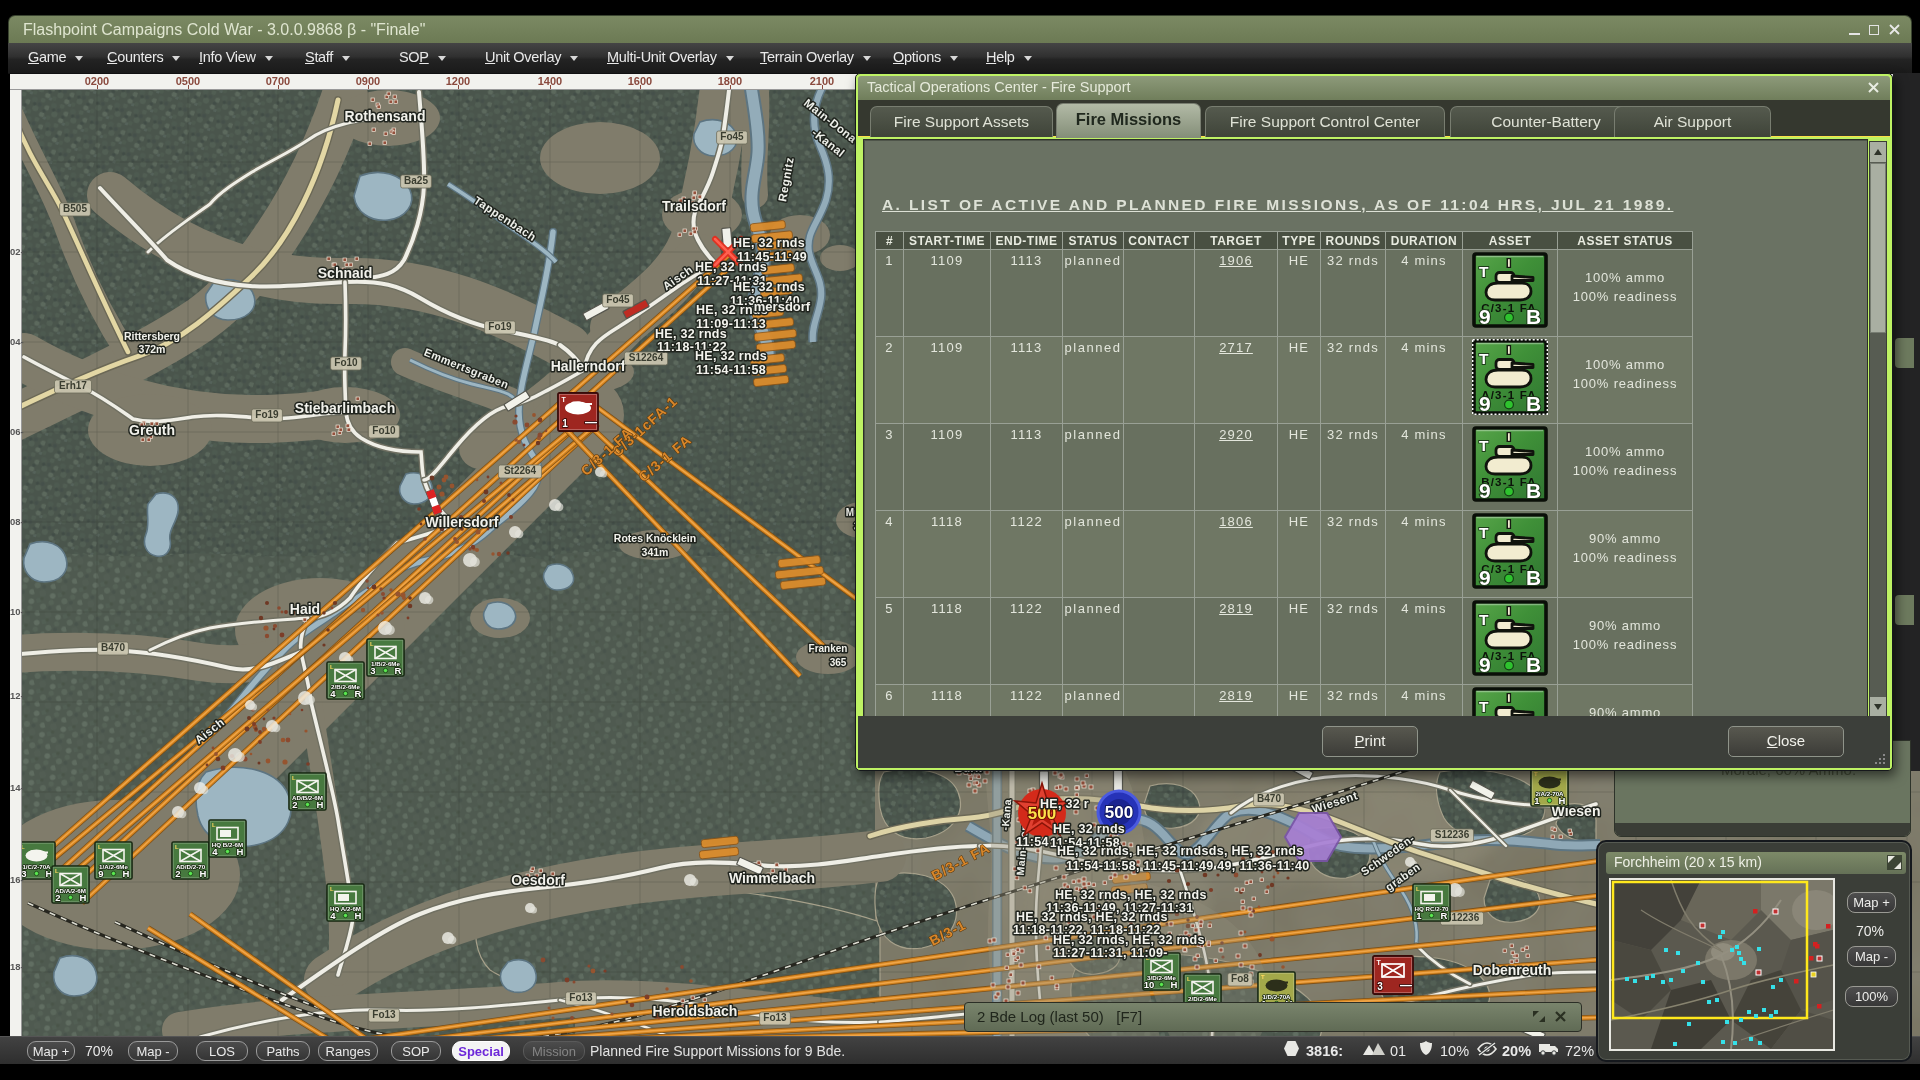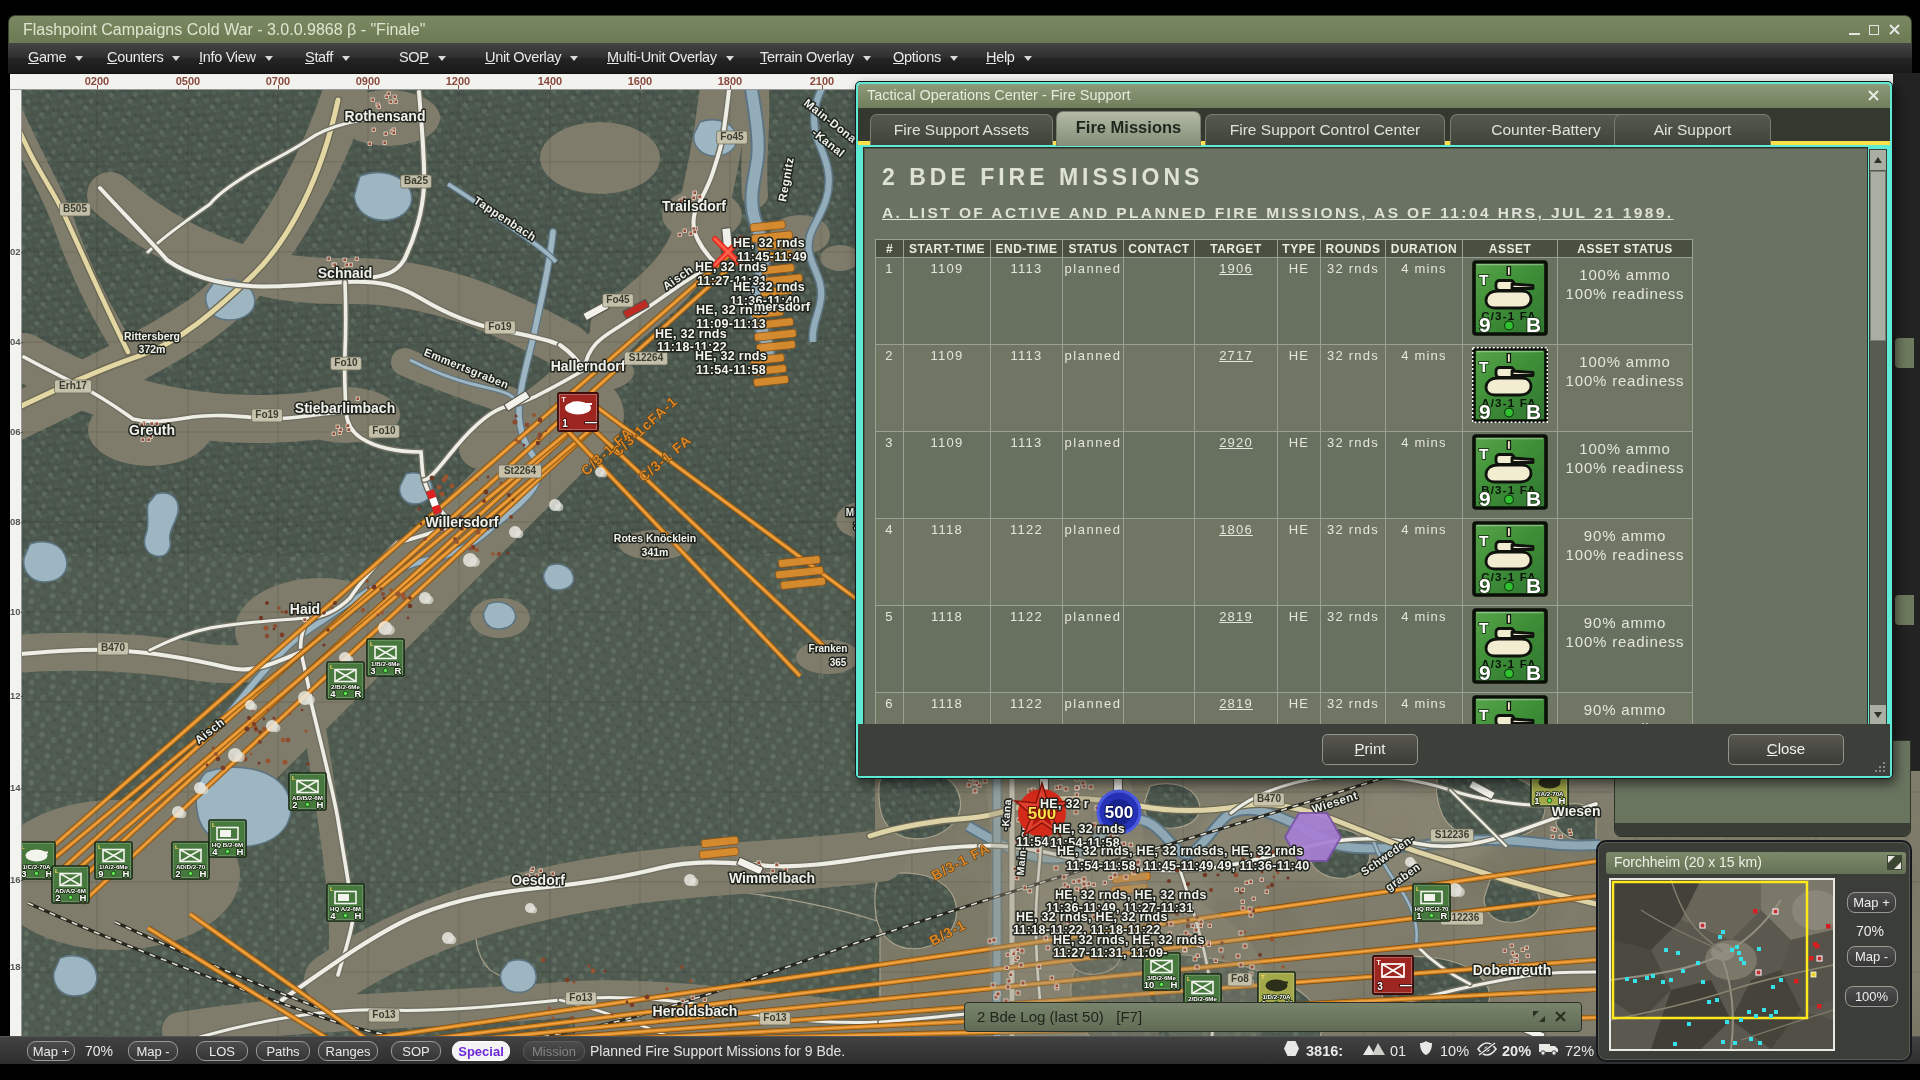--- a/index.html
+++ b/index.html
@@ -14,38 +14,38 @@
 #titlebar{position:absolute;left:8px;top:15px;width:1904px;height:44px;background:linear-gradient(#7b8963,#64724c);border:1px solid #3a4430;border-bottom:1px solid #2f3826;border-radius:7px 7px 0 0}
 #tbtext{position:absolute;left:14px;top:5px;font-size:16px;color:#dfe5d0}
 #winbtns{position:absolute;right:10px;top:7px;display:flex;gap:9px;align-items:center}
 .wmin{display:inline-block;width:11px;height:2px;background:#e4e4e4;margin-top:8px}
 .wmax{display:inline-block;width:10px;height:10px;border:1.6px solid #e4e4e4}
 
 #menubar{position:absolute;left:8px;top:43px;width:1904px;height:31px;background:linear-gradient(#454545,#303030 45%,#232323 55%,#1a1a1a);border-bottom:1px solid #111}
 .mi{position:absolute;top:6px;font-size:14.5px;letter-spacing:-0.3px;color:#e9e9e9}
 .mi .dd{display:inline-block;margin-left:9px;width:0;height:0;border-left:4.5px solid transparent;border-right:4.5px solid transparent;border-top:5px solid #d8d8d8;vertical-align:middle}
 
-#dialog{position:absolute;left:855px;top:81px;width:1038px;height:698px;background:#5eead4;border:1.6px solid #16181c;border-radius:5px;box-shadow:3px 5px 12px rgba(0,0,0,.55);z-index:20}
+#dialog{position:absolute;left:855px;top:73px;width:1038px;height:698px;background:#bef264;border:1.6px solid #16181c;border-radius:5px;box-shadow:3px 5px 12px rgba(0,0,0,.55);z-index:20}
 #dtitle{position:absolute;left:2px;top:2px;right:2px;height:24px;background:linear-gradient(#8d9a7a,#707e5b);border-radius:3px 3px 0 0;font-size:14.5px;color:#e6eadb;padding:3px 0 0 9px}
 #dclose{position:absolute;right:10px;top:5px}
-#tabs{position:absolute;left:2px;top:26px;right:2px;height:37px;background:#35382f;border-bottom:4px solid #fde047}
+#tabs{position:absolute;left:2px;top:26px;right:2px;height:37px;background:#35382f;border-bottom:1px solid #fde047}
 .tab{position:absolute;top:6px;height:31px;background:linear-gradient(#555a4e,#3f4439);border:1px solid #787d70;border-bottom:none;border-radius:7px 7px 0 0;color:#dfe2d6;font-size:15.5px;text-align:center;padding-top:6px}
 .tab.active{top:3px;height:35px;background:linear-gradient(#b2bAA6,#848e78);color:#20281e;font-weight:bold;font-size:16.5px;z-index:2}
 #dcontent{position:absolute;left:7px;top:65px;width:1005px;height:579px;background:#6a7263;border:1.4px solid #2c2f28;box-shadow:inset 1px 1px 0 rgba(0,0,0,.25);overflow:hidden}
 #h1{position:absolute;left:18px;top:16px;font-size:23px;font-weight:bold;letter-spacing:4px;color:#dde1d6}
 #h2{position:absolute;left:18px;top:56px;font-size:15.5px;font-weight:bold;letter-spacing:2.4px;color:#dde1d6;text-decoration:underline}
 #ftable{position:absolute;left:11px;top:91px;border-collapse:collapse;table-layout:fixed}
 #ftable th{background:#495042;color:#e8ebe0;font-size:12px;font-weight:bold;letter-spacing:0.5px;height:18px;border:1px solid #99a095;padding:0}
 #ftable td{border:1px solid #99a095;height:87px;vertical-align:top;text-align:center;font-size:13px;letter-spacing:1.2px;color:#e3e6dc;padding-top:3px}
 #ftable tr.odd td{background:#68705f}
 #ftable tr.even td{background:#6f7764}
 #ftable td.pl{letter-spacing:1.5px}
 #ftable td.tgt span{text-decoration:underline}
 #ftable td.ic{padding-top:2px}
-#ftable td.as{font-size:15px;letter-spacing:0.8px;line-height:19px;padding-top:7px}
+#ftable td.as{font-size:13px;letter-spacing:0.8px;line-height:19px;padding-top:18px}
 #dscroll{position:absolute;right:5px;top:67px;width:18px;height:577px;background:#575c52;border:1px solid #3a3e36}
 .sarr{position:absolute;left:0;width:16px;height:20px;background:#a9afa2}
 .sarr.up{top:0}
 .sarr.up::after{content:"";position:absolute;left:4px;top:7px;border-left:4px solid transparent;border-right:4px solid transparent;border-bottom:6px solid #2e3329}
 .sarr.down{bottom:0}
 .sarr.down::after{content:"";position:absolute;left:4px;top:7px;border-left:4px solid transparent;border-right:4px solid transparent;border-top:6px solid #2e3329}
 .sthumb{position:absolute;left:0;top:21px;width:16px;height:170px;background:#a9afa2;border:1px solid #777d72}
 #dfooter{position:absolute;left:2px;bottom:2px;right:2px;height:52px;background:#3c3f3a}
 .dbtn{position:absolute;top:10px;height:31px;background:linear-gradient(#58584f,#3c3c38);border:1.6px solid #8f948a;border-radius:5px;color:#f0f0ea;font-size:15px;text-align:center;padding-top:5px}
 #printbtn{left:464px;width:96px}
@@ -1319,21 +1319,20 @@
           <path d="M2,2 L11,11 M11,2 L2,11" stroke="#e8ece2" stroke-width="2"></path>
         </svg></div>
  <div id="tabs">
    <span class="tab" style="left:12px;width:183px">Fire Support Assets</span>
    <span class="tab active" style="left:198px;width:145px">Fire Missions</span>
    <span class="tab" style="left:347px;width:240px">Fire Support Control Center</span>
    <span class="tab" style="left:592px;width:192px">Counter-Battery</span>
    <span class="tab" style="left:756px;width:157px">Air Support</span>
  </div>
  <div id="dcontent">
-   <div id="h1">2 BDE FIRE MISSIONS</div>
    <div id="h2">A. LIST OF ACTIVE AND PLANNED FIRE MISSIONS, AS OF 11:04 HRS, JUL 21 1989.</div>
    <table id="ftable" cellspacing="0">
      <colgroup>
             <col style="width:28px">
             <col style="width:87px">
             <col style="width:72px">
             <col style="width:61px">
             <col style="width:71px">
             <col style="width:83px">
             <col style="width:43px">

